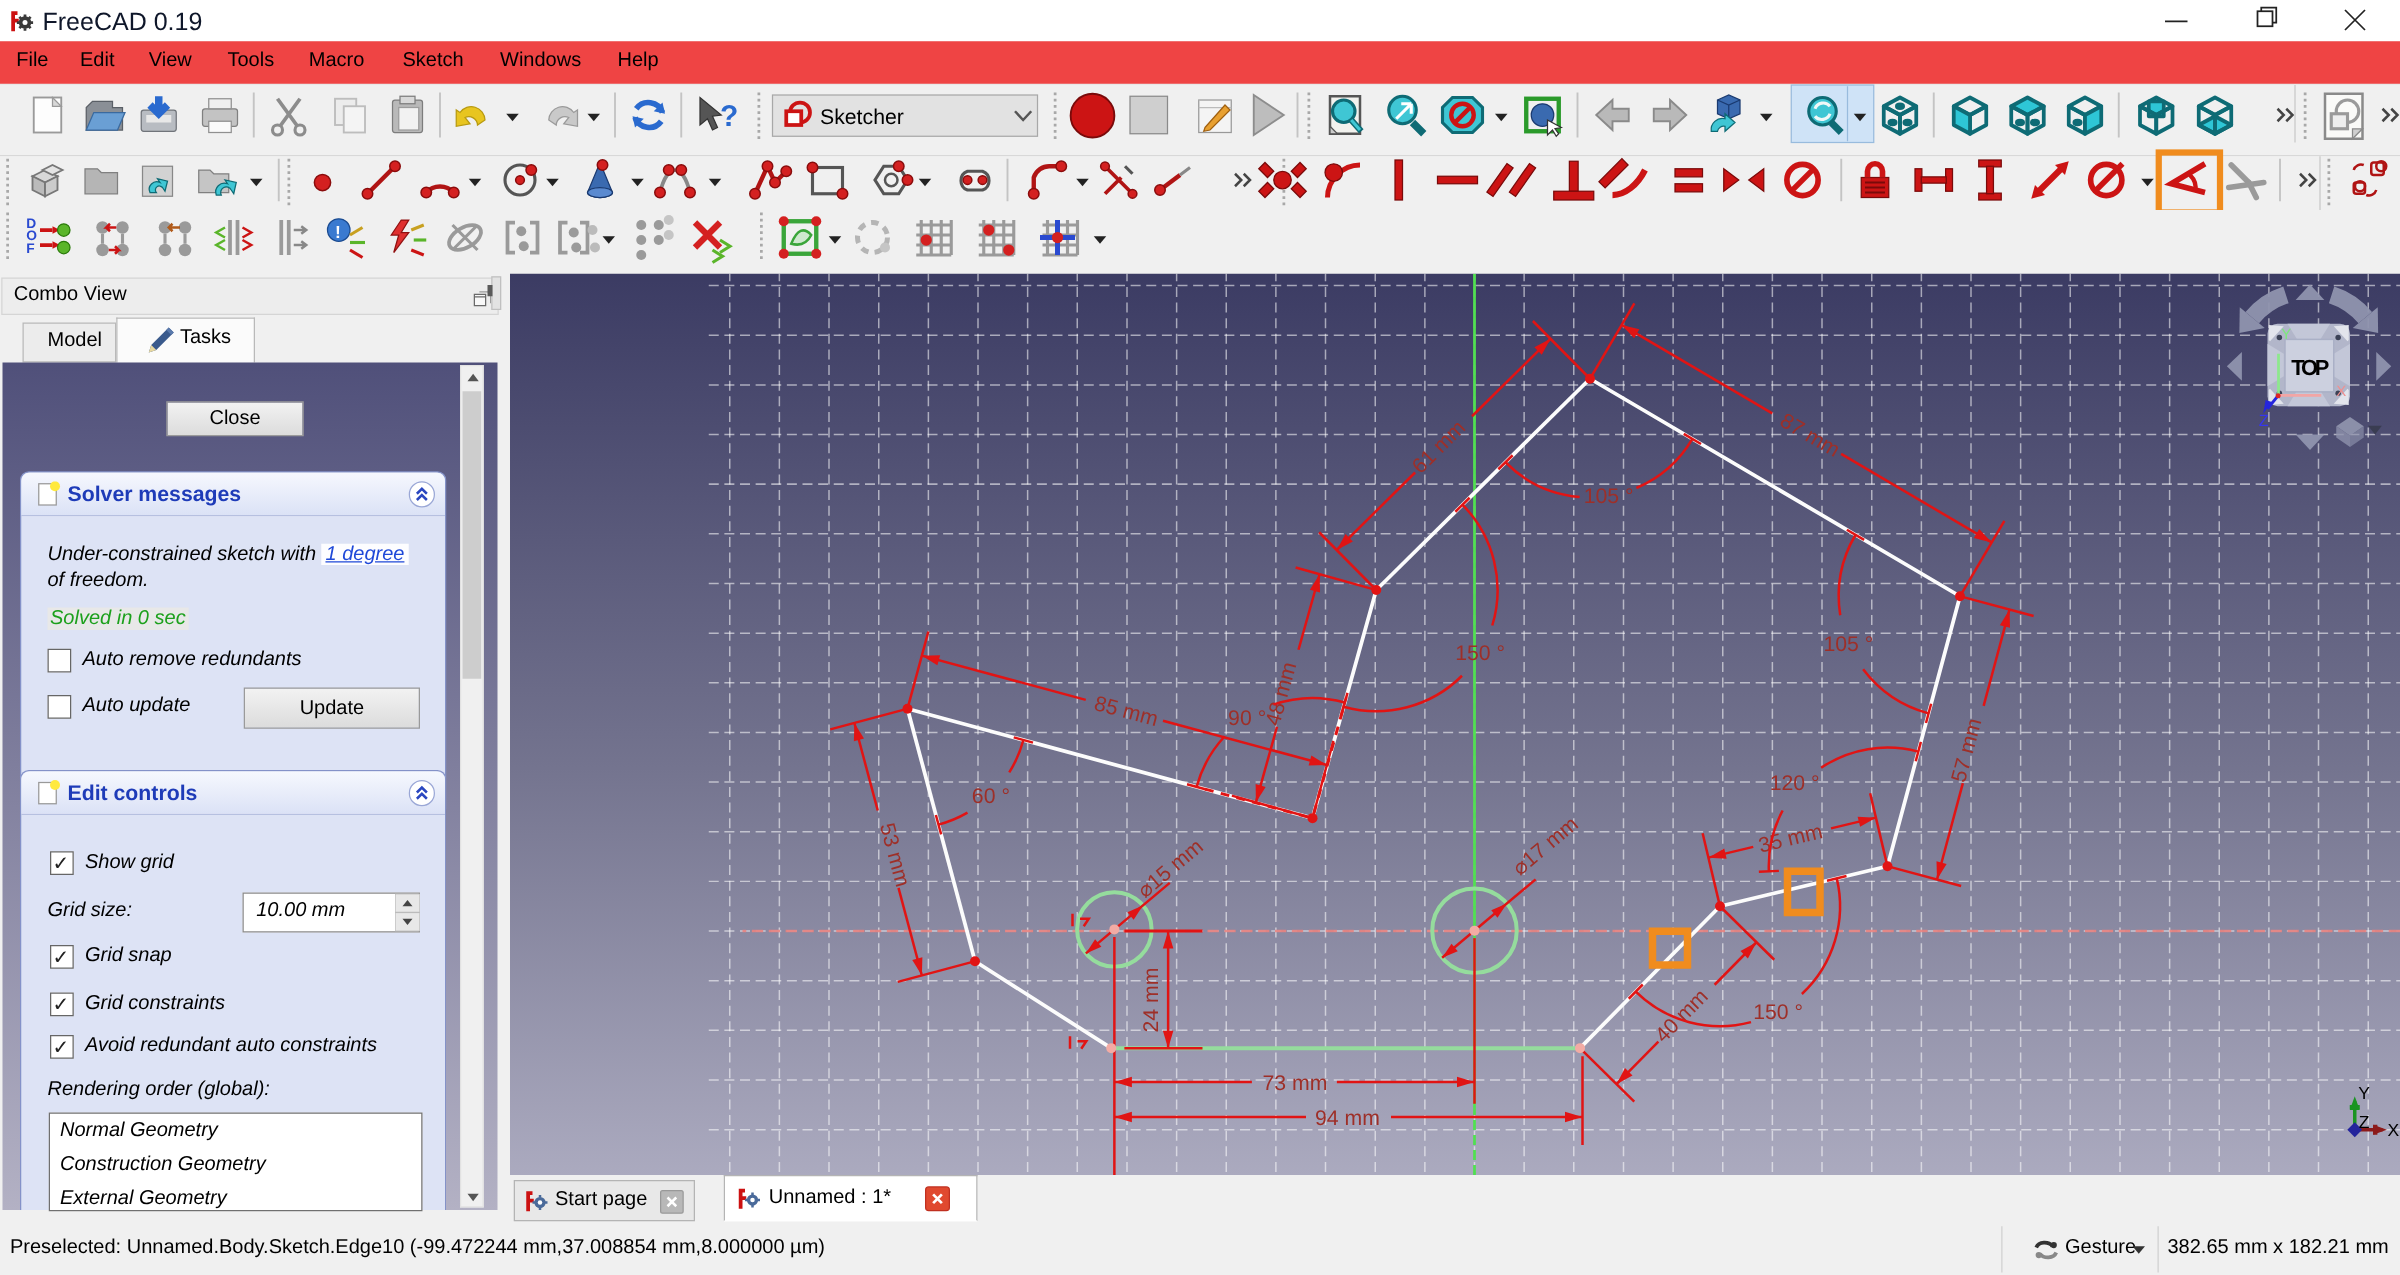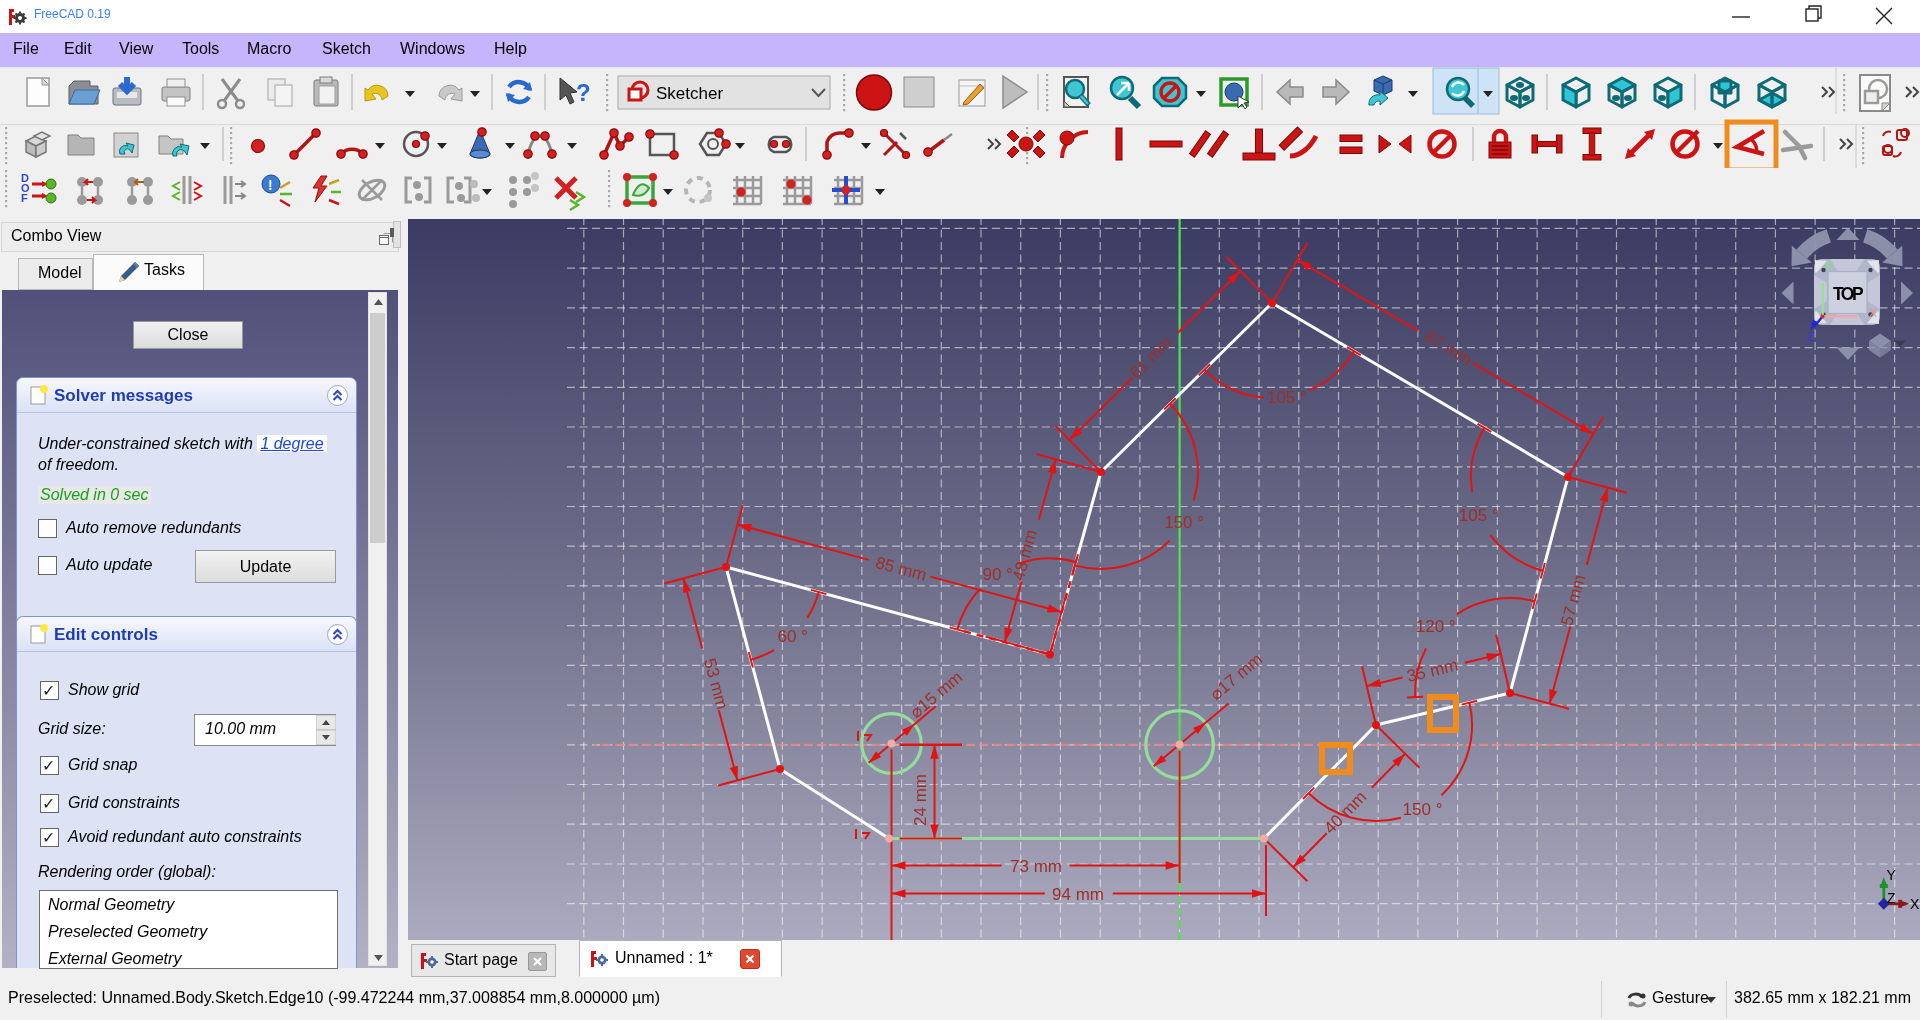--- a/index.html
+++ b/index.html
@@ -1,23 +1,23 @@
 <!DOCTYPE html>
 <html><head>
 <meta charset="utf-8">
 <style>
 * { margin:0; padding:0; box-sizing:border-box; }
 html,body { width:1920px; height:1020px; overflow:hidden; font-family:"Liberation Sans", sans-serif; }
 #root { position:relative; width:1920px; height:1020px; background:#f0f0f0; }
 .abs { position:absolute; }
 
 #titlebar { left:0; top:0; width:1920px; height:33px; background:#ffffff; }
-#titletext { left:34px; top:7px; font-size:12px; color:#3b82f6; }
-
-#menubar { left:0; top:33px; width:1920px; height:35px; background:#c4b5fd; border-bottom:1px solid #e8e8e8;}
+#titletext { left:34px; top:7px; font-size:20px; color:#0f172a; }
+
+#menubar { left:0; top:33px; width:1920px; height:35px; background:#ef4444; border-bottom:1px solid #e8e8e8;}
 .menuitem { position:absolute; top:7px; font-size:16px; color:#000; }
 
 #tb1 { left:0; top:68px; width:1920px; height:57px; background:#f0f0f0; border-bottom:1px solid #d8d8d8;}
 #tb2 { left:0; top:125px; width:1920px; height:43px; background:#f0f0f0; }
 #tb3 { left:0; top:168px; width:1920px; height:54px; background:#f0f0f0; }
 
 #panel { left:0; top:222px; width:401px; height:756px; background:#f0f0f0; }
 #paneltitle { left:1px; top:0px; width:398px; height:30px; background:#ededed; border:1px solid #d5d5d5; }
 #tabrow { left:16px; top:32px; width:401px; height:36px; }
 #tab-model { left:2px; top:4px; width:75px; height:32px; background:#ececec; border:1px solid #b9b9b9; }
@@ -789,21 +789,21 @@
         </div>
         <div class="cb checked" style="left:23px;top:139px;"></div>
         <div class="lbl" style="left:51px;top:139px;">Grid snap</div>
         <div class="cb checked" style="left:23px;top:177px;"></div>
         <div class="lbl" style="left:51px;top:177px;">Grid constraints</div>
         <div class="cb checked" style="left:23px;top:211px;"></div>
         <div class="lbl" style="left:51px;top:211px;">Avoid redundant auto constraints</div>
         <div class="lbl" style="left:21px;top:246px;text-align:center;">Rendering order (global):</div>
         <div class="abs" style="left:22px;top:273px;width:299px;height:79px;background:#fff;border:1px solid #707070;">
           <div class="lbl" style="left:8px;top:5px;">Normal Geometry</div>
-          <div class="lbl" style="left:8px;top:32px;">Preselected Geometry</div>
+          <div class="lbl" style="left:8px;top:32px;">Construction Geometry</div>
           <div class="lbl" style="left:8px;top:59px;">External Geometry</div>
         </div>
       </div>
       <div id="sbar">
         <svg class="abs" style="left:3px;top:4px" width="13" height="10" viewBox="0 0 13 10">
             <path d="M2 8l4.5-6L11 8z" fill="#555"></path>
           </svg>
         <div id="sthumb"></div>
         <svg class="abs" style="left:3px;top:660px" width="13" height="10" viewBox="0 0 13 10">
             <path d="M2 2l4.5 6L11 2z" fill="#555"></path>

